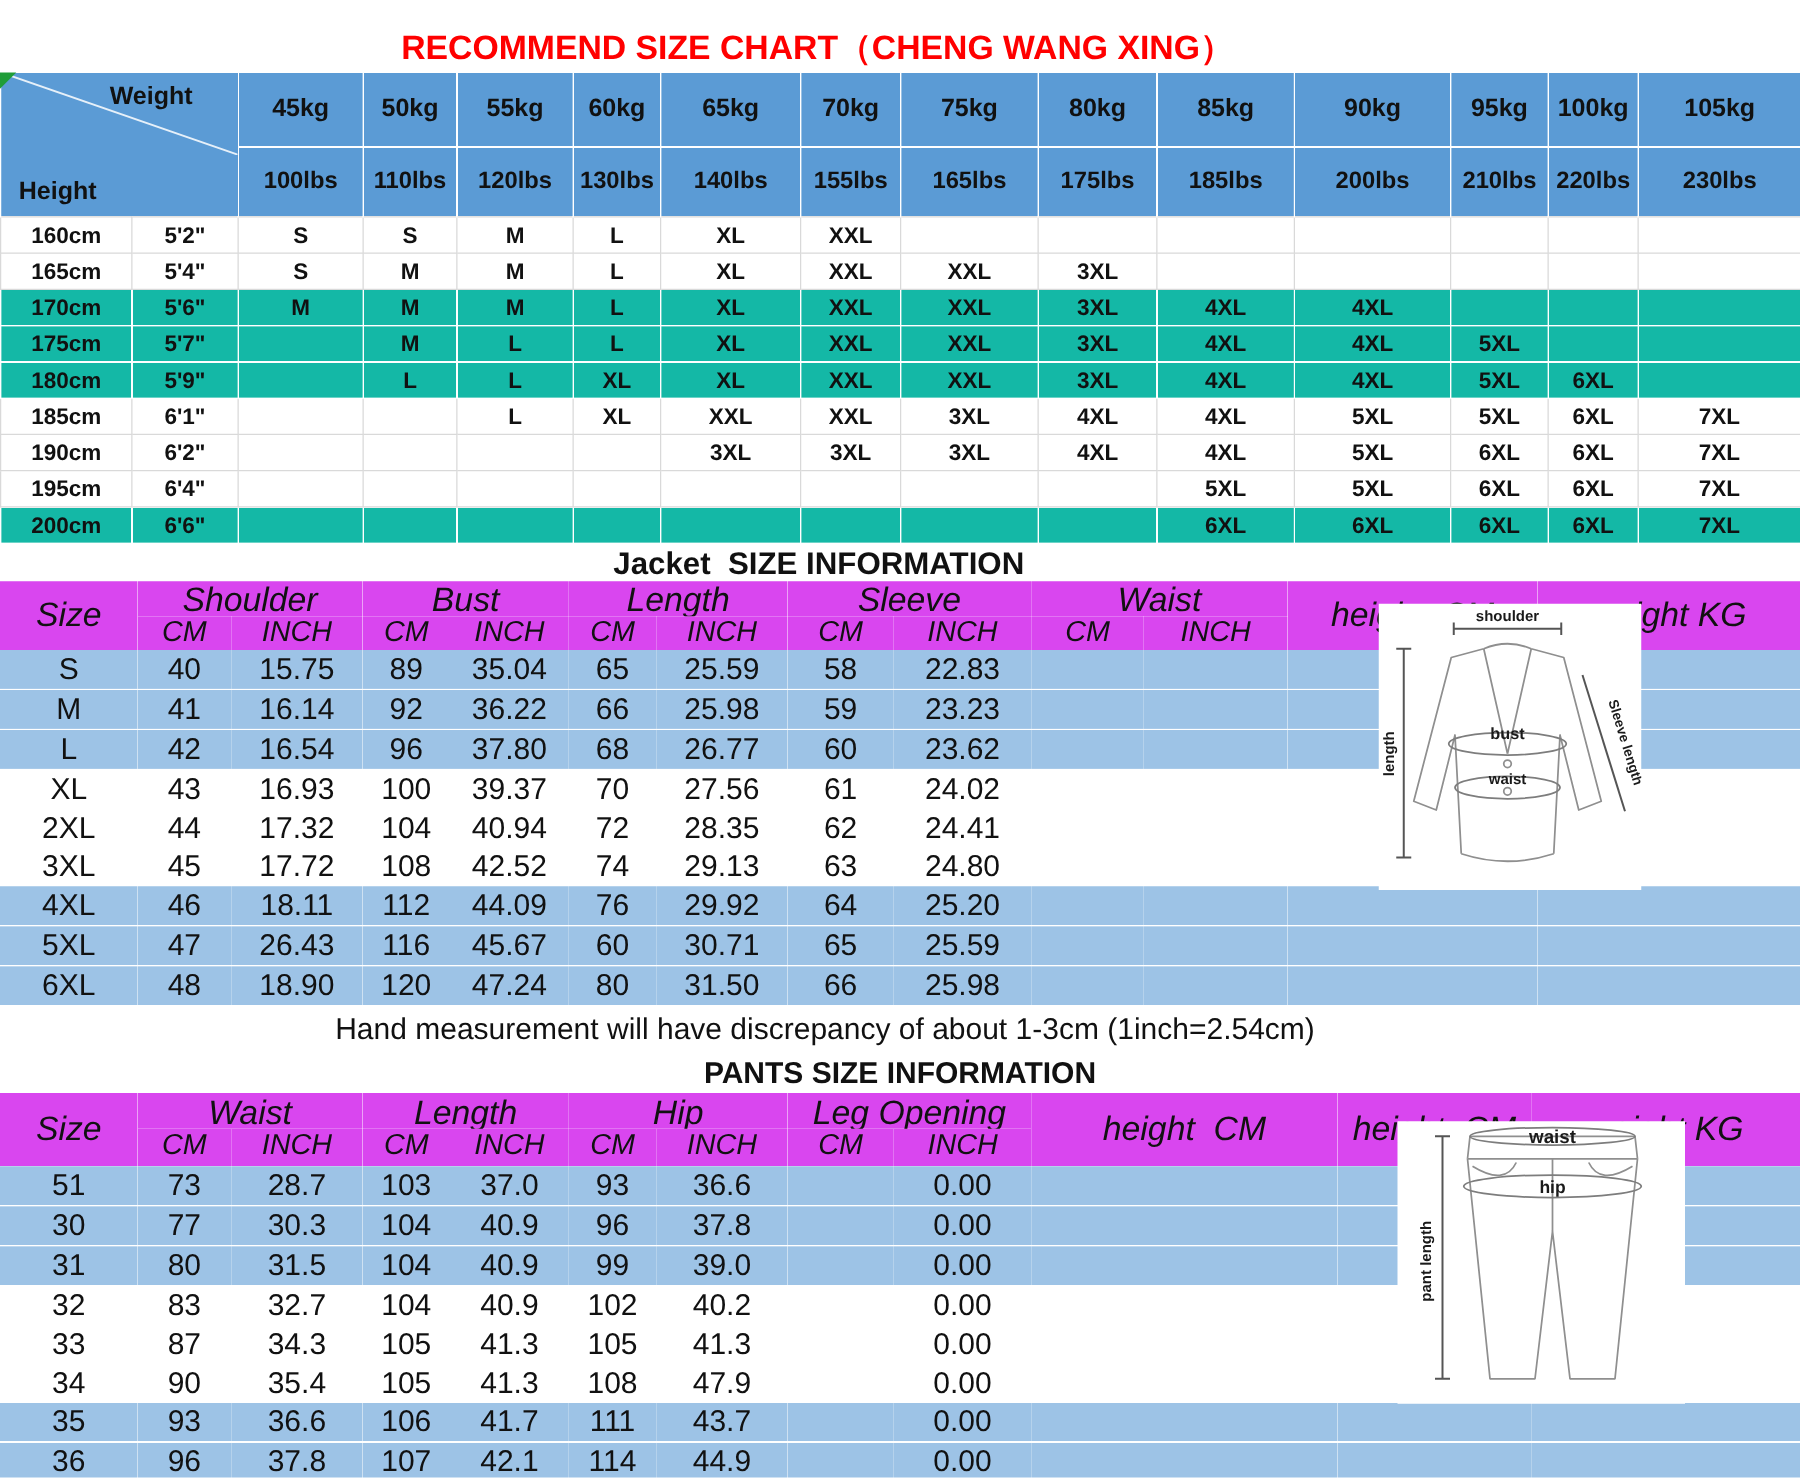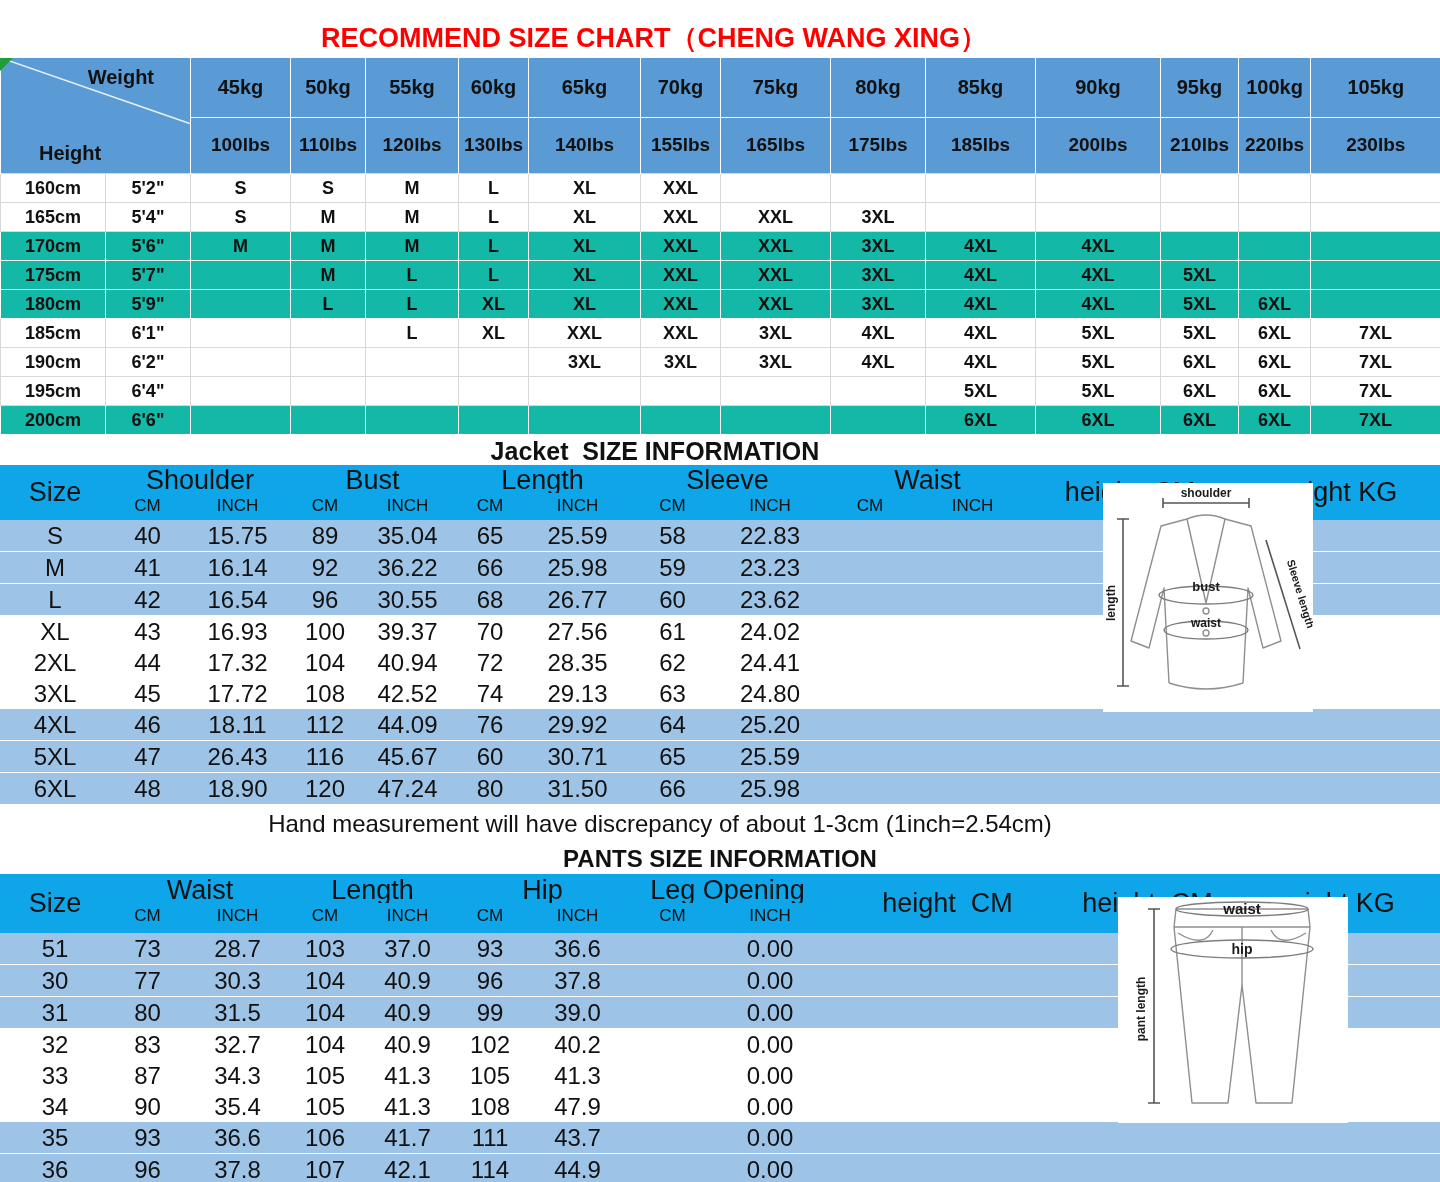--- a/index.html
+++ b/index.html
@@ -30,28 +30,28 @@
   th,td{padding:0;text-align:center;vertical-align:middle;overflow:hidden;white-space:pre;}
   
   #matrix thead th{background:#5b9bd5;font-weight:bold;border-left:1px solid rgba(255,255,255,.8);}
   #mx-h1 th{height:34px;font-size:20px;border-bottom:1px dashed rgba(255,255,255,.75);}
   #mx-h2 th{height:32px;font-size:19px;}
   #matrix tbody td{height:28px;font-size:18px;font-weight:bold;background:#fff;border:1px solid #d9d9d9;}
   #matrix tbody td.hf{border-left:1px dashed #cfcfcf;}
   #matrix tbody tr.hl td{background:#14b8a6;border-color:rgba(255,255,255,.75);}
   .corner{position:relative;background:#5b9bd5;}
   .corner .w{position:absolute;top:8px;right:36px;font-size:20px;font-weight:bold;}
-  .corner .h{position:absolute;bottom:8px;left:14px;font-size:20px;font-weight:bold;margin-left:24px;}
+  .corner .h{position:absolute;bottom:8px;left:14px;font-size:20px;font-weight:bold;}
   .corner svg{position:absolute;left:0;top:0;}
   .sheet-corner{position:absolute;left:0;top:58px;width:0;height:0;
     border-top:13px solid #1f9d38;border-right:13px solid transparent;z-index:6;}
   
-  .info thead th{font-weight:normal;background:#0ea5e9;}
+  .info thead th{font-weight:normal;background:#d946ef;font-style:italic;}
   .info .grp{font-size:27px;height:28px;vertical-align:bottom;line-height:26px;}
-  .info .unit{font-size:17px;height:27px;vertical-align:top;line-height:25px;}
+  .info .unit{font-size:23px;height:27px;vertical-align:top;line-height:25px;}
   .info .span2{vertical-align:middle;font-size:27px;}
   .info tbody td{height:31px;font-size:24px;background:#fff;}
   .info tbody tr.hl td{background:#9dc3e6;border-bottom:1px solid rgba(255,255,255,.5);}
   #pants thead .grp{height:29px;}
   #pants thead .unit{height:30px;}
   
   .diagram{position:absolute;background:#ffffff;z-index:5;}
   #jacket-diagram{left:1103px;top:483px;width:210px;height:229px;}
   #pants-diagram{left:1118px;top:897px;width:230px;height:226px;}
   .diagram svg{display:block;}
@@ -349,21 +349,21 @@
         <td></td>
         <td></td>
         <td></td>
         <td></td>
       </tr>
       <tr class="hl">
         <td>L</td>
         <td>42</td>
         <td>16.54</td>
         <td>96</td>
-        <td>30.55</td>
+        <td>37.80</td>
         <td>68</td>
         <td>26.77</td>
         <td>60</td>
         <td>23.62</td>
         <td></td>
         <td></td>
         <td></td>
         <td></td>
       </tr>
       <tr>

